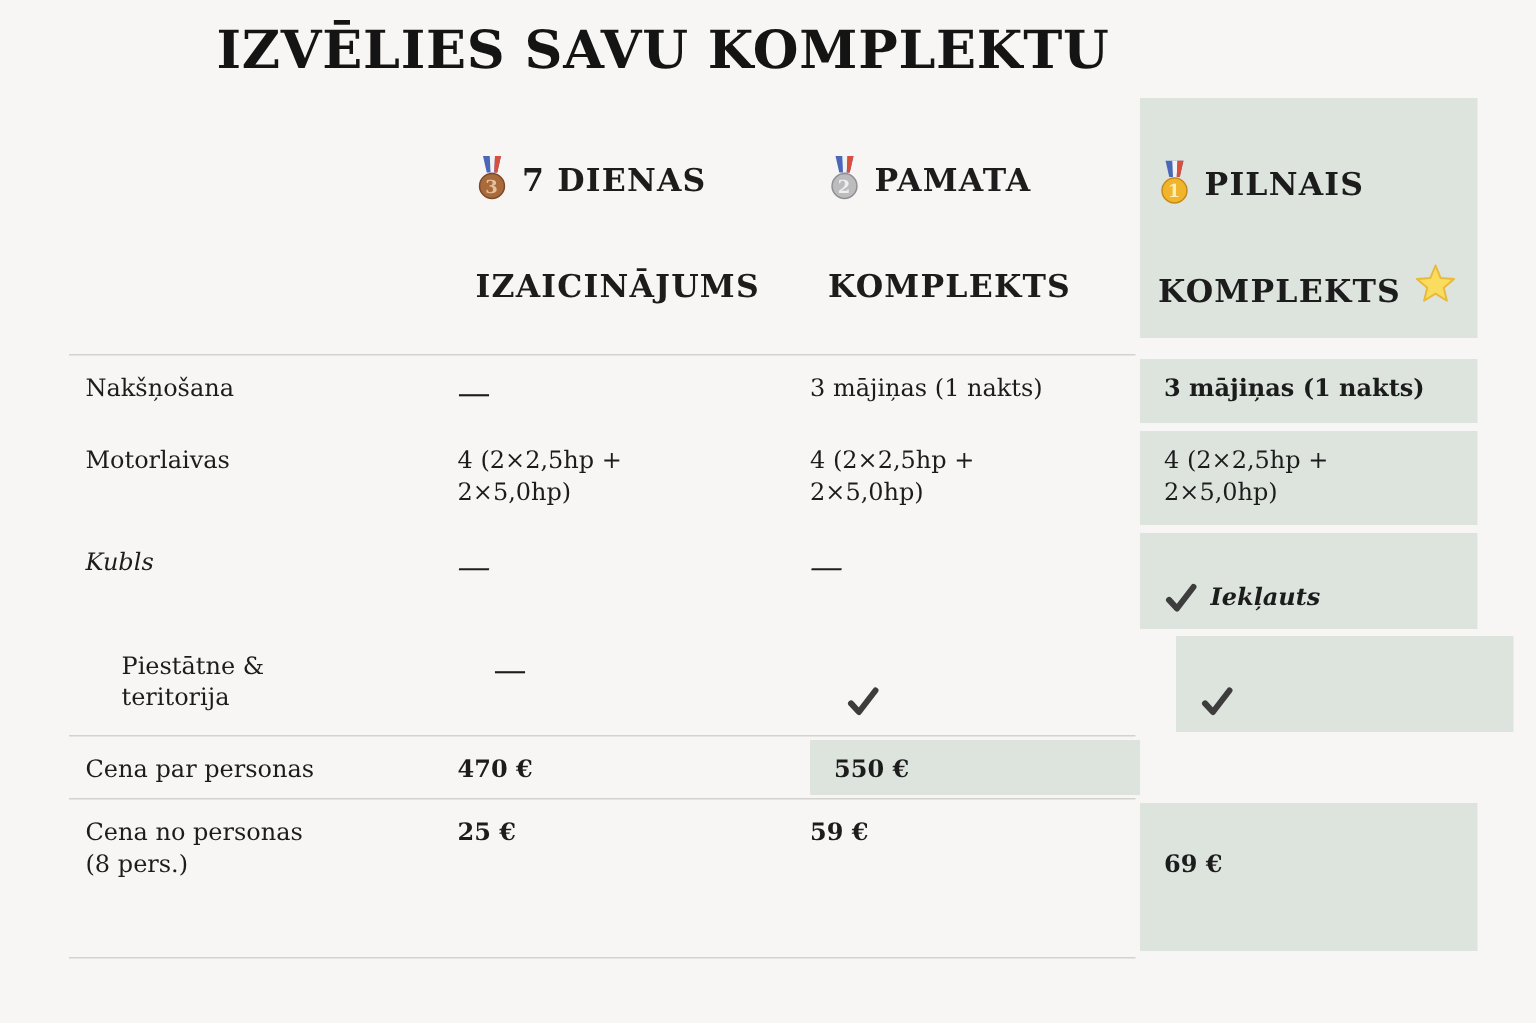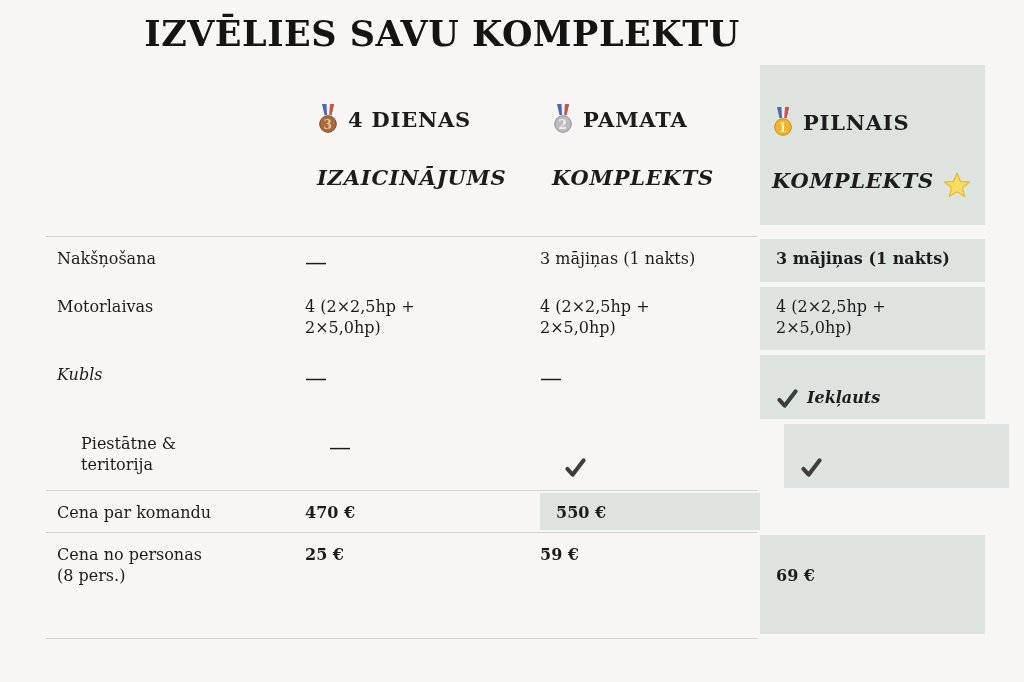--- a/index.html
+++ b/index.html
@@ -51,21 +51,21 @@
     background:#dde4de;
     border-bottom:5px solid transparent;
     background-clip:padding-box;
     padding-left:16px;padding-right:10px;
   }
   .header-row .hl{margin-top:-9px;padding-top:18px;}
   .bold{font-weight:bold;}
   .dash{font-size:22px;letter-spacing:-1px;}
   .head-cell{padding:6px 0 0 12px;font-weight:bold;font-size:21px;letter-spacing:.8px;line-height:1;}
   .head-line1{display:flex;align-items:center;gap:9px;height:36px;}
-  .head-line2{margin-top:9px;display:flex;align-items:flex-start;gap:8px;height:34px;font-style:italic;}
+  .head-line2{margin-top:9px;display:flex;align-items:flex-end;gap:8px;height:34px;}
   .medal{flex:0 0 auto;}
   .check-wrap{display:inline-flex;align-items:flex-end;gap:8px;}
   .check-svg{position:relative;top:2px;}
   .price{font-weight:bold;}
 </style>
 </head>
 <body>
 
 <div class="page">
 
@@ -78,21 +78,21 @@
 
       <div class="cell head-cell">
         <div class="head-line1">
           <svg class="medal" width="22" height="30" viewBox="0 0 22 30">
             <polygon points="5,0 17,0 14.5,11 7.5,11" fill="#4a67b8"></polygon>
             <polygon points="9.5,0 13,0 12.5,11 10,11" fill="#f2f2f2"></polygon>
             <polygon points="13,0 17,0 14.5,11 12.5,11" fill="#d94f3d"></polygon>
             <circle cx="11" cy="20" r="8.3" fill="#a96a3c" stroke="#7c4a27" stroke-width="1"></circle>
             <text x="11" y="24.5" text-anchor="middle" font-size="12" font-weight="bold" fill="#e6c09a">3</text>
           </svg>
-          <span>4 DIENAS</span>
+          <span>7 DIENAS</span>
         </div>
         <div class="head-line2">
           <span>IZAICINĀJUMS</span>
         </div>
       </div>
 
       <div class="cell head-cell">
         <div class="head-line1">
           <svg class="medal" width="22" height="30" viewBox="0 0 22 30">
             <polygon points="5,0 17,0 14.5,11 7.5,11" fill="#4a67b8"></polygon>
@@ -169,21 +169,21 @@
         </svg>
       </div>
       <div class="cell hl">
         <svg class="check-svg" width="23" height="23" viewBox="0 0 24 24">
           <path d="M3.5 13.5 L9 19.5 L20.5 4.5" fill="none" stroke="#3d3d3d" stroke-width="4.2" stroke-linecap="round" stroke-linejoin="round"></path>
         </svg>
       </div>
     </div>
 
     <div class="row r5 lined">
-      <div class="cell">Cena par komandu</div>
+      <div class="cell">Cena par personas</div>
       <div class="cell price">470 €</div>
       <div class="cell hl price">550 €</div>
     </div>
 
     <div class="row r6 lined">
       <div class="cell">Cena no personas
 (8 pers.)</div>
       <div class="cell price">25 €</div>
       <div class="cell price">59 €</div>
       <div class="cell hl">

